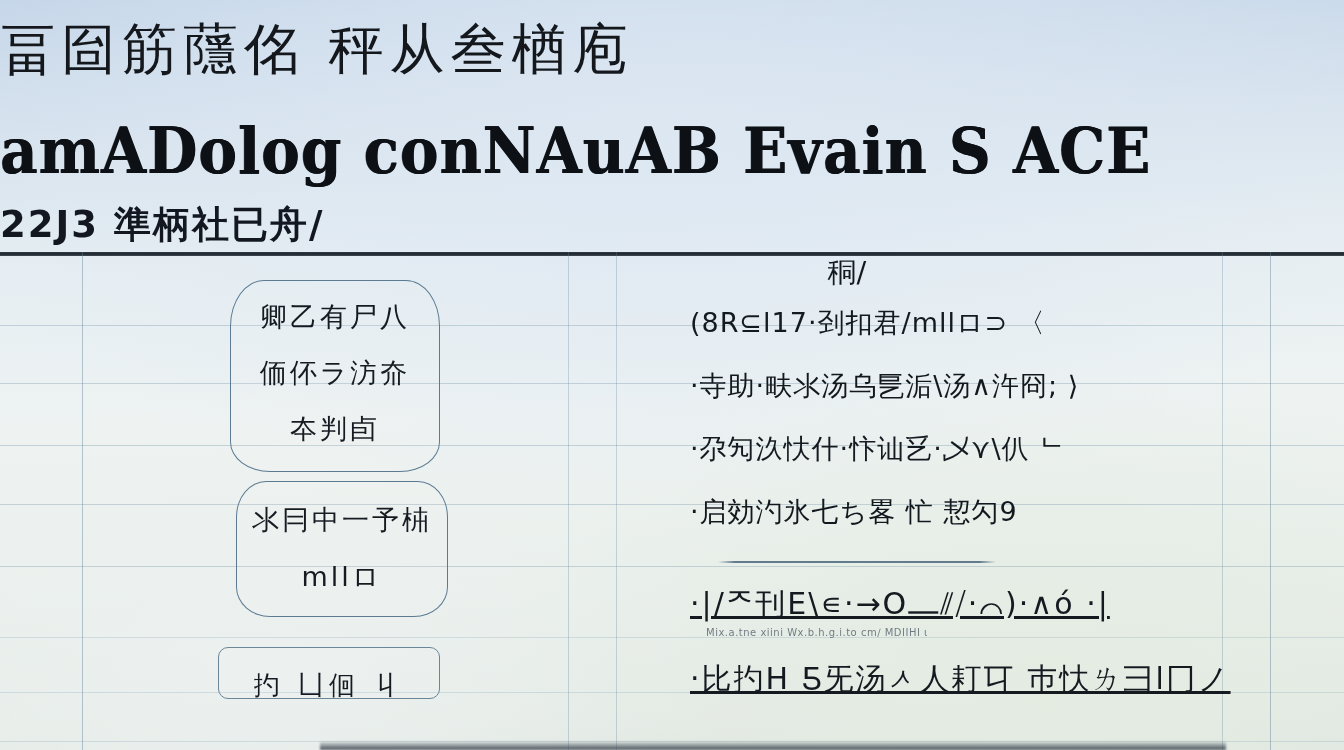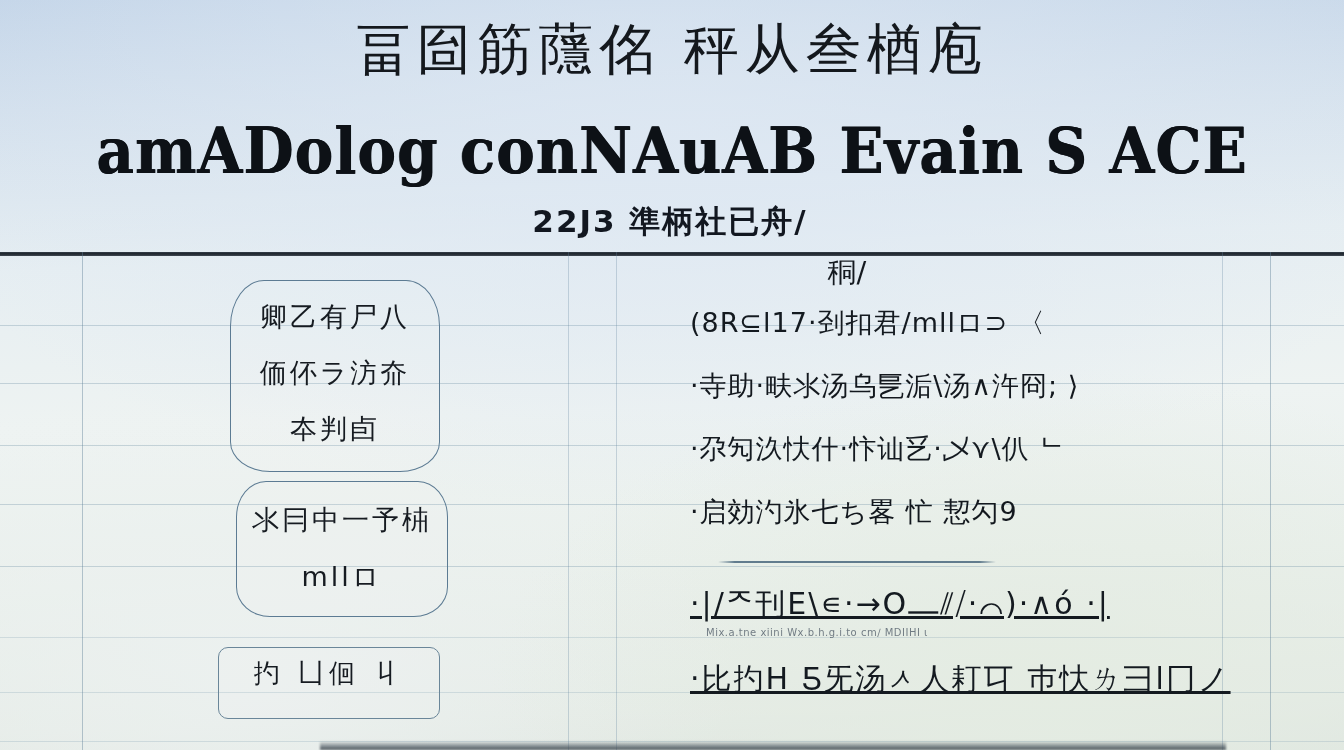--- a/index.html
+++ b/index.html
@@ -53,21 +53,21 @@
     height: 9px;
     background: linear-gradient(180deg, rgba(70,82,92,0.0) 0%, rgba(62,74,84,0.55) 55%, rgba(46,56,66,0.85) 100%);
     filter: blur(1.2px);
   }
 
   
   .header {
     position: absolute;
     left: 0; right: 0; top: 0;
     height: 252px;
-    text-align: center;
+    text-align: left;
   }
   .cjk-title {
     position: absolute;
     left: 0; right: 0;
     top: 22px;
     font-family: "DejaVu Sans", sans-serif;
     font-size: 55px;
     line-height: 1;
     letter-spacing: 6px;
     color: #14181d;
@@ -86,21 +86,21 @@
     white-space: nowrap;
     transform: scaleY(1.08);
     text-shadow: 0.5px 0 0 #0d1116, -0.4px 0.4px 0 rgba(20,26,32,0.6);
   }
   .sub-title {
     position: absolute;
     left: 0; right: 4px;
     top: 206px;
     font-family: "DejaVu Sans", sans-serif;
     font-weight: 700;
-    font-size: 31px;
+    font-size: 37px;
     line-height: 1;
     letter-spacing: 2px;
     color: #121720;
     white-space: nowrap;
   }
 
   
   .left-col {
     position: absolute;
     left: 216px;
@@ -123,26 +123,26 @@
   }
   .note-box.b2 {
     height: 136px;
     margin-top: 9px;
     border-radius: 30px 30px 34px 34px / 36px 36px 30px 30px;
     padding: 24px 10px 0 10px;
     width: 212px;
     margin-left: 20px;
   }
   .note-box.b3 {
-    height: 72px;
+    height: 52px;
     margin-top: 30px;
     margin-left: 2px;
     width: 222px;
     border-radius: 10px;
-    padding: 12px 6px 0 6px;
+    padding: 24px 6px 0 6px;
     border-color: #6a8699;
   }
   .box-line {
     font-family: "DejaVu Sans", sans-serif;
     font-size: 27px;
     line-height: 1;
     letter-spacing: 3px;
     color: #161b21;
     margin-bottom: 29px;
     white-space: nowrap;

